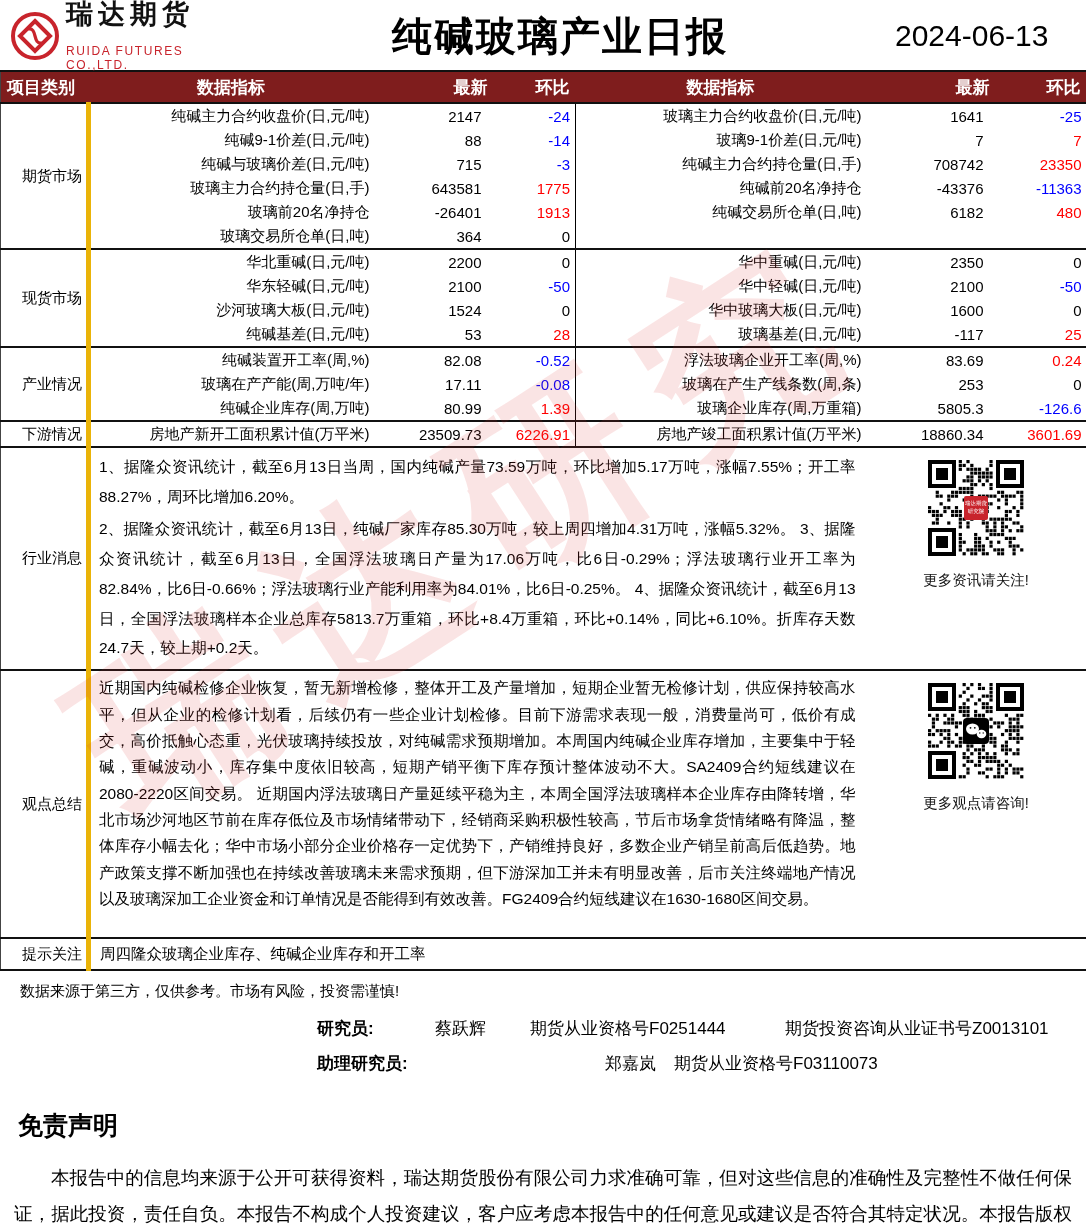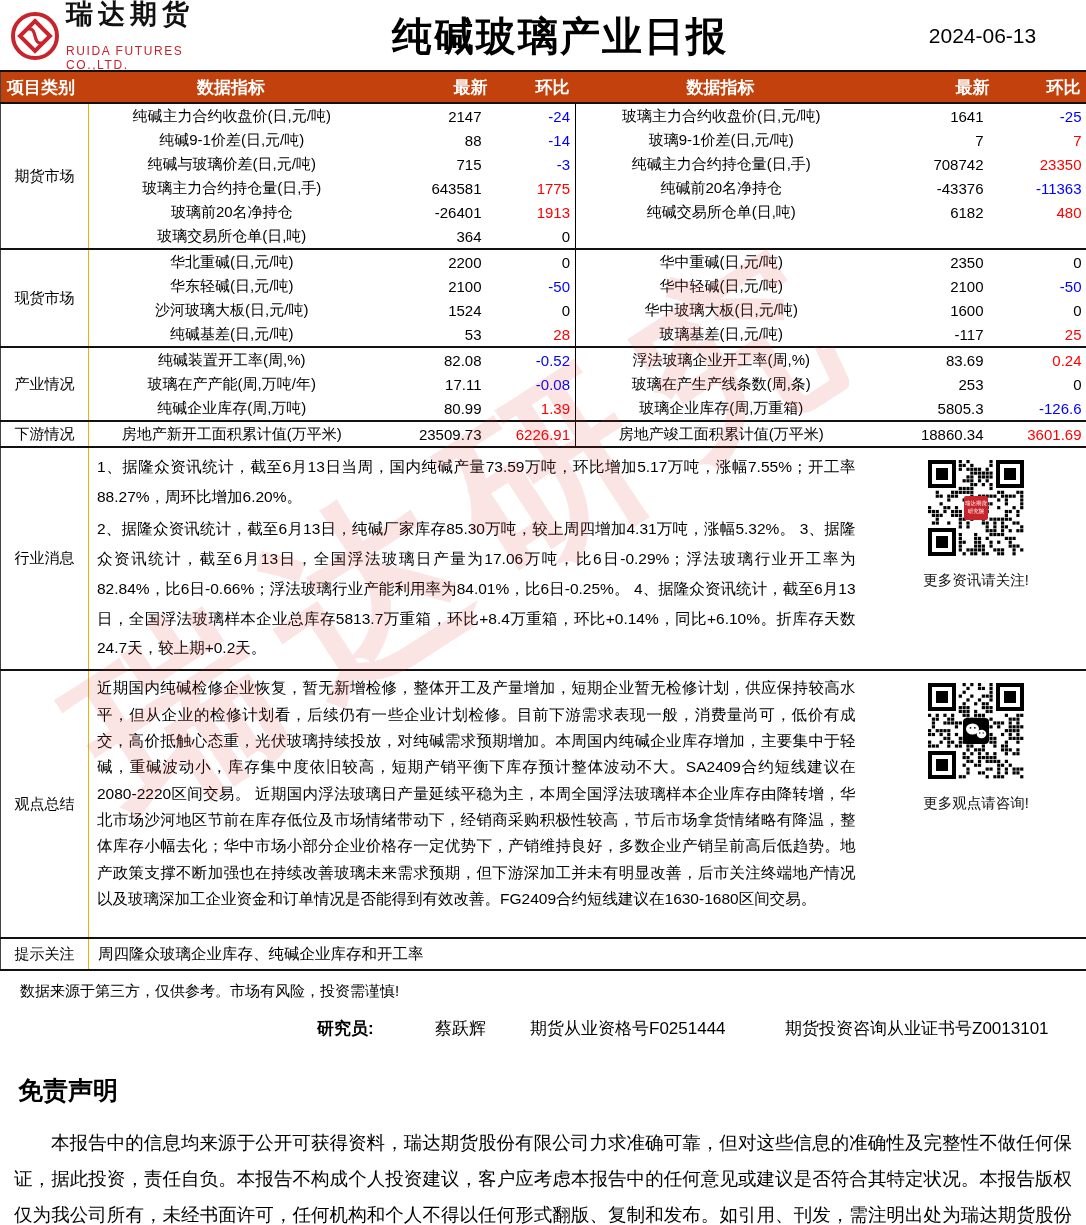--- a/index.html
+++ b/index.html
@@ -6,32 +6,32 @@
   .page{position:relative;width:1086px;height:1225px;background:#fff;overflow:hidden;
         font-family:"Liberation Sans","DejaVu Sans",sans-serif;color:#000;}
   
   .hdr{display:flex;align-items:center;height:68px;padding:2px 10px 0 10px;}
   .brand{display:flex;align-items:center;width:215px;flex:none;}
   .brand svg{width:50px;height:50px;flex:none;}
   .brand-txt{margin-left:6px;display:flex;flex-direction:column;}
   .brand-cn{font-size:27px;font-weight:bold;letter-spacing:5px;color:#111;line-height:1.05;}
   .brand-en{font-size:12px;color:#c8242c;letter-spacing:1.6px;margin-top:16px;}
   .title{flex:1;text-align:center;font-size:40px;font-weight:900;letter-spacing:2px;}
-  .date{width:175px;flex:none;text-align:center;font-size:21px;padding-right:6px;}
+  .date{width:175px;flex:none;text-align:left;font-size:30px;padding-right:6px;}
   
   table.report{width:1086px;border-collapse:collapse;table-layout:fixed;border-top:2px solid #111;
                border-left:1px solid #444;}
   col.c0{width:88px}col.c1{width:285px}col.c2{width:120px}col.c3{width:82px}
   col.c4{width:290px}col.c5{width:130px}col.c6{width:91px}
-  thead th{background:#c2410c;color:#fff;font-size:17px;font-weight:bold;height:30px;padding:0 6px;
+  thead th{background:#7f1d1d;color:#fff;font-size:17px;font-weight:bold;height:30px;padding:0 6px;
            border-bottom:1px solid #0d3d73;}
   th.h-l{text-align:left}th.h-c{text-align:center}th.h-r{text-align:right}
   td{font-size:15px;height:24px;padding:0 4px;white-space:nowrap;overflow:hidden;}
-  td.cat{text-align:center;vertical-align:middle;border-right:1px solid #eab308;white-space:normal;margin-left:45px;}
-  td.lbl{text-align:center;padding-left:5px;}
+  td.cat{text-align:right;vertical-align:middle;border-right:5px solid #eab308;white-space:normal;margin-left:45px;}
+  td.lbl{text-align:right;padding-left:5px;}
   td.num{text-align:right;padding-right:12px;}
   td.chg{text-align:right;padding-right:5px;}
   td.divR{border-right:1px solid #000;}
   .c-r{color:#f00}.c-b{color:#00f}.c-k{color:#000}
   tbody.sec{border-top:2px solid #111;}
   tbody.last{border-bottom:2px solid #111;}
   td.textcell{vertical-align:top;white-space:normal;padding:4px 10px 4px 8px;text-align:justify;}
   #news-body td.textcell{line-height:1.93;font-size:15.5px;min-height:180px;}
   #sum-body td.textcell{line-height:1.7;font-size:15.5px;}
   #news-body .para,#sum-body .para{margin:0 0 2px 0;}
@@ -704,18 +704,23 @@
 
   <div class="srcnote">数据来源于第三方，仅供参考。市场有风险，投资需谨慎!</div>
 
   <div class="res-block">
     <div class="res-row">
       <span class="res-label">研究员:</span>
       <span class="res-name">蔡跃辉</span>
       <span class="res-cert1">期货从业资格号F0251444</span>
       <span class="res-cert2">期货投资咨询从业证书号Z0013101</span>
     </div>
+    <div class="res-row">
+      <span class="res-label">助理研究员:</span>
+      <span class="res-row2-name">郑嘉岚</span>
+      <span class="res-row2-cert">期货从业资格号F03110073</span>
+    </div>
   </div>
 
   <div class="disc-title">免责声明</div>
   <div class="disc-text">本报告中的信息均来源于公开可获得资料，瑞达期货股份有限公司力求准确可靠，但对这些信息的准确性及完整性不做任何保证，据此投资，责任自负。本报告不构成个人投资建议，客户应考虑本报告中的任何意见或建议是否符合其特定状况。本报告版权仅为我公司所有，未经书面许可，任何机构和个人不得以任何形式翻版、复制和发布。如引用、刊发，需注明出处为瑞达期货股份有限公司研究院，且不得对本报告进行有悖原意的引用、删节和修改。</div>
 
 </div>
 
 </body></html>

